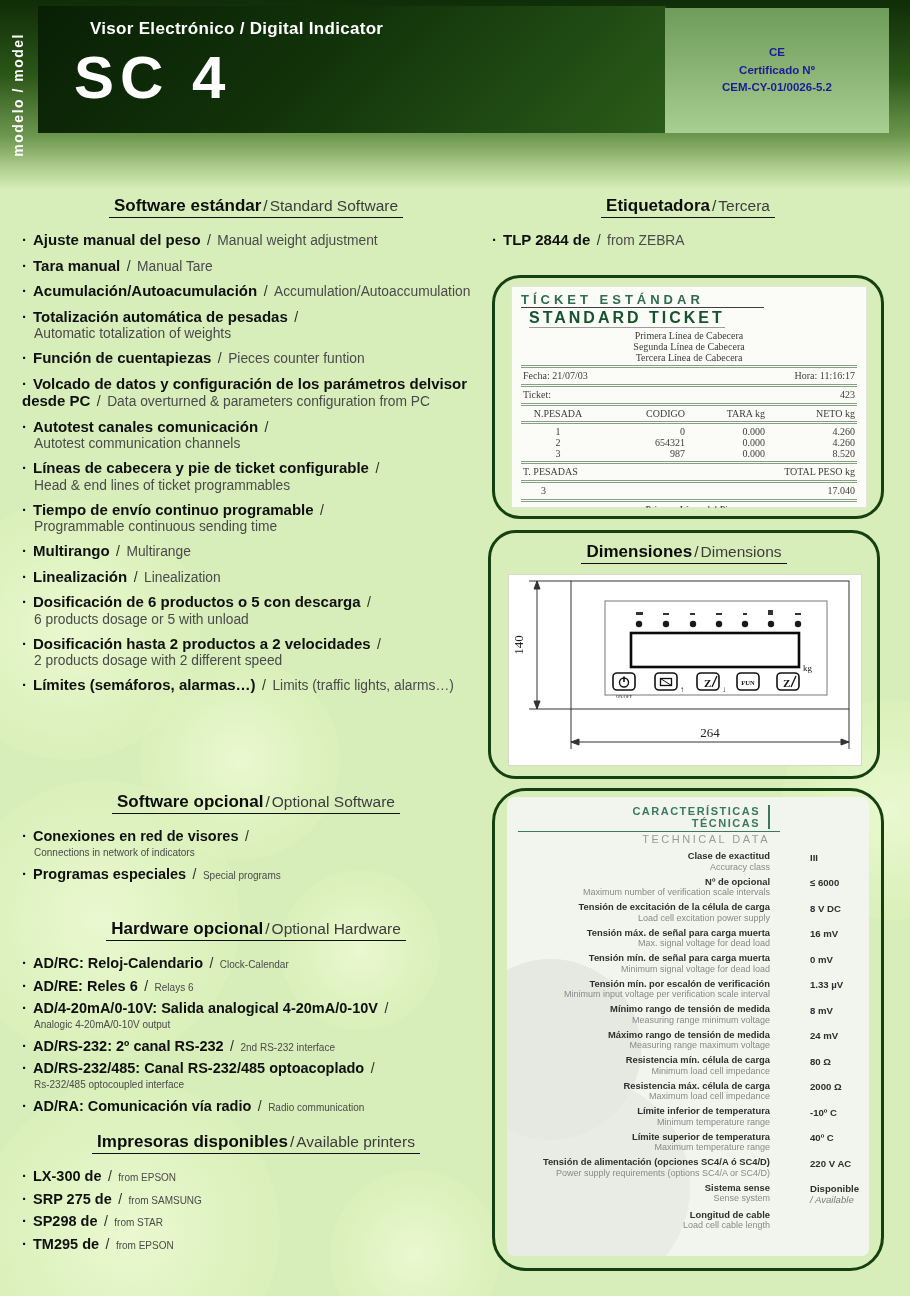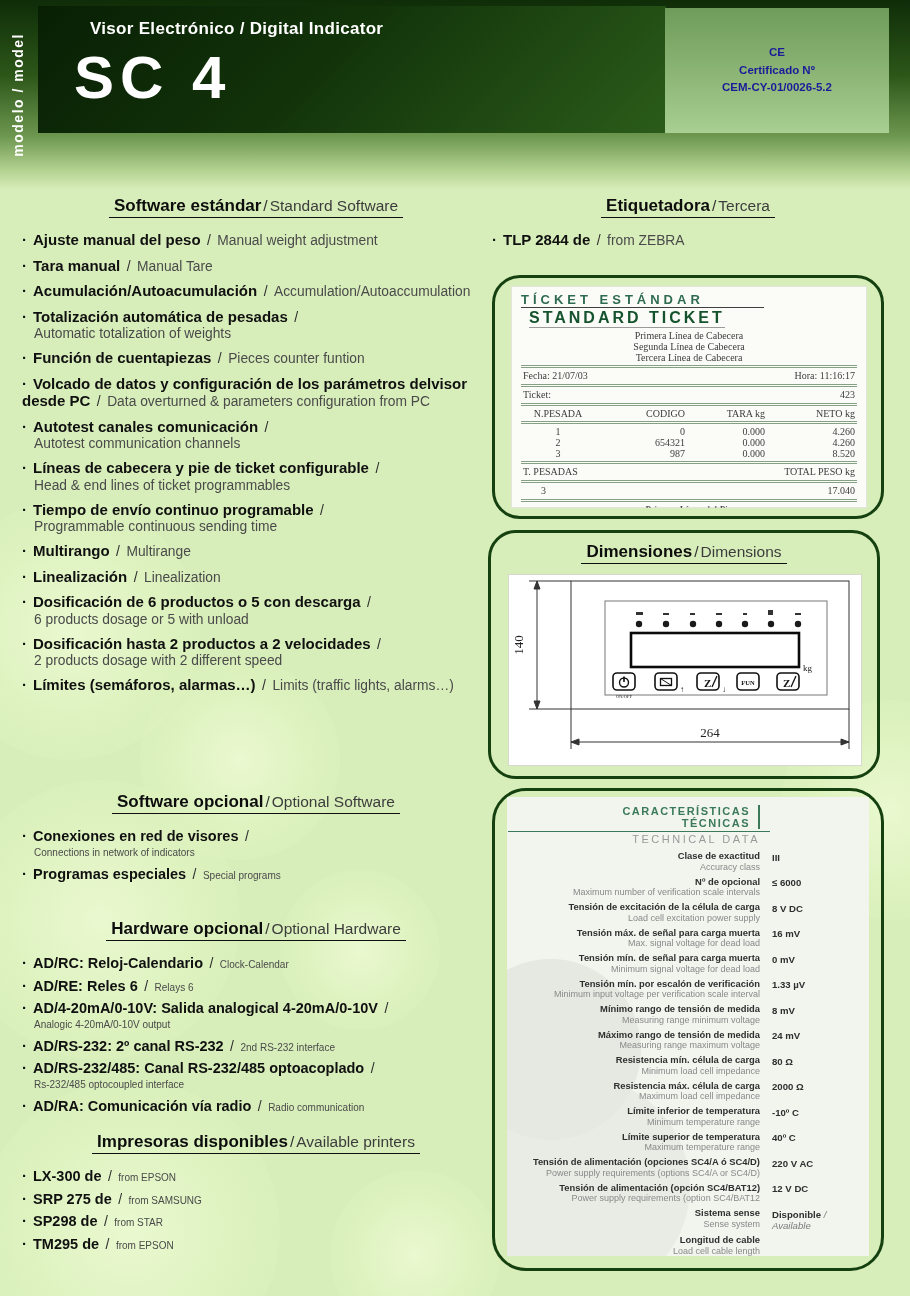--- a/index.html
+++ b/index.html
@@ -61,30 +61,30 @@
   .tk-grid .c3{text-align:right;}
 
   
   .dim-head{position:absolute;left:0;right:0;top:9px;text-align:center;}
   .draw{position:absolute;left:18px;top:42px;width:352px;height:190px;background:#ffffff;box-shadow:0 0 0 1px #d8d8cf;}
 
   
   .photo{position:absolute;left:12px;top:6px;right:12px;bottom:12px;background:#f2f4ee;
     background-image:radial-gradient(circle at 12% 55%, #e6e9e1 0 90px, transparent 91px),
                      radial-gradient(circle at 20% 85%, #e9ece4 0 110px, transparent 111px);
-    padding:8px 10px 4px 1px;overflow:hidden;}
+    padding:8px 10px 4px 11px;overflow:hidden;border-radius:7px;}
   .tt-head{display:grid;grid-template-columns:252px 1fr;column-gap:10px;}
   .tt-es{text-align:right;color:#3a7a5a;font-weight:bold;font-size:11px;letter-spacing:1.5px;line-height:12px;border-right:2px solid #3a7a5a;padding-right:8px;}
   .tt-rule{border-top:1.5px solid #3a7a5a;margin:2px 0 1px;width:262px;}
   .tt-en{color:#9a9a9a;font-size:11px;letter-spacing:2.5px;text-align:right;width:252px;margin-bottom:6px;}
   .trow{display:grid;grid-template-columns:252px 1fr;column-gap:12px;margin-bottom:4.5px;}
   .trow .lbl{text-align:right;}
   .trow .les{font-weight:bold;font-size:9.4px;color:#2f2f2f;line-height:10.5px;display:block;}
   .trow .len{font-size:9px;color:#8a8a8a;line-height:10.5px;display:block;}
-  .trow .val{font-size:9.6px;color:#2f2f2f;padding-top:0.5px;}
+  .trow .val{font-size:9.6px;color:#2f2f2f;padding-top:0.5px;margin-left:28px;}
   .trow .val .vb{font-weight:bold;}
   .trow .val .vi{font-style:italic;color:#7a7a7a;}
 
   svg text{font-family:"Liberation Serif", serif;}
 </style>
 </head>
 <body>
 
 <div id="page">
 
@@ -517,27 +517,20 @@
           </div>
 
           <div class="trow">
             <div class="lbl">
               <span class="les">Tensión de alimentación (opciones SC4/A ó SC4/D)</span>
               <span class="len">Power supply requirements (options SC4/A or SC4/D)</span>
             </div>
             <div class="val"><span class="vb">220 V AC</span><span class="vi"></span></div>
           </div>
 
-          <div class="trow">
-            <div class="lbl">
-              <span class="les">Tensión de alimentación (opción SC4/BAT12)</span>
-              <span class="len">Power supply requirements (option SC4/BAT12</span>
-            </div>
-            <div class="val"><span class="vb">12 V DC</span><span class="vi"></span></div>
-          </div>
 
           <div class="trow">
             <div class="lbl">
               <span class="les">Sistema sense</span>
               <span class="len">Sense system</span>
             </div>
             <div class="val"><span class="vb">Disponible</span><span class="vi"> / Available</span></div>
           </div>
         </div>
       <div class="trow cable">

